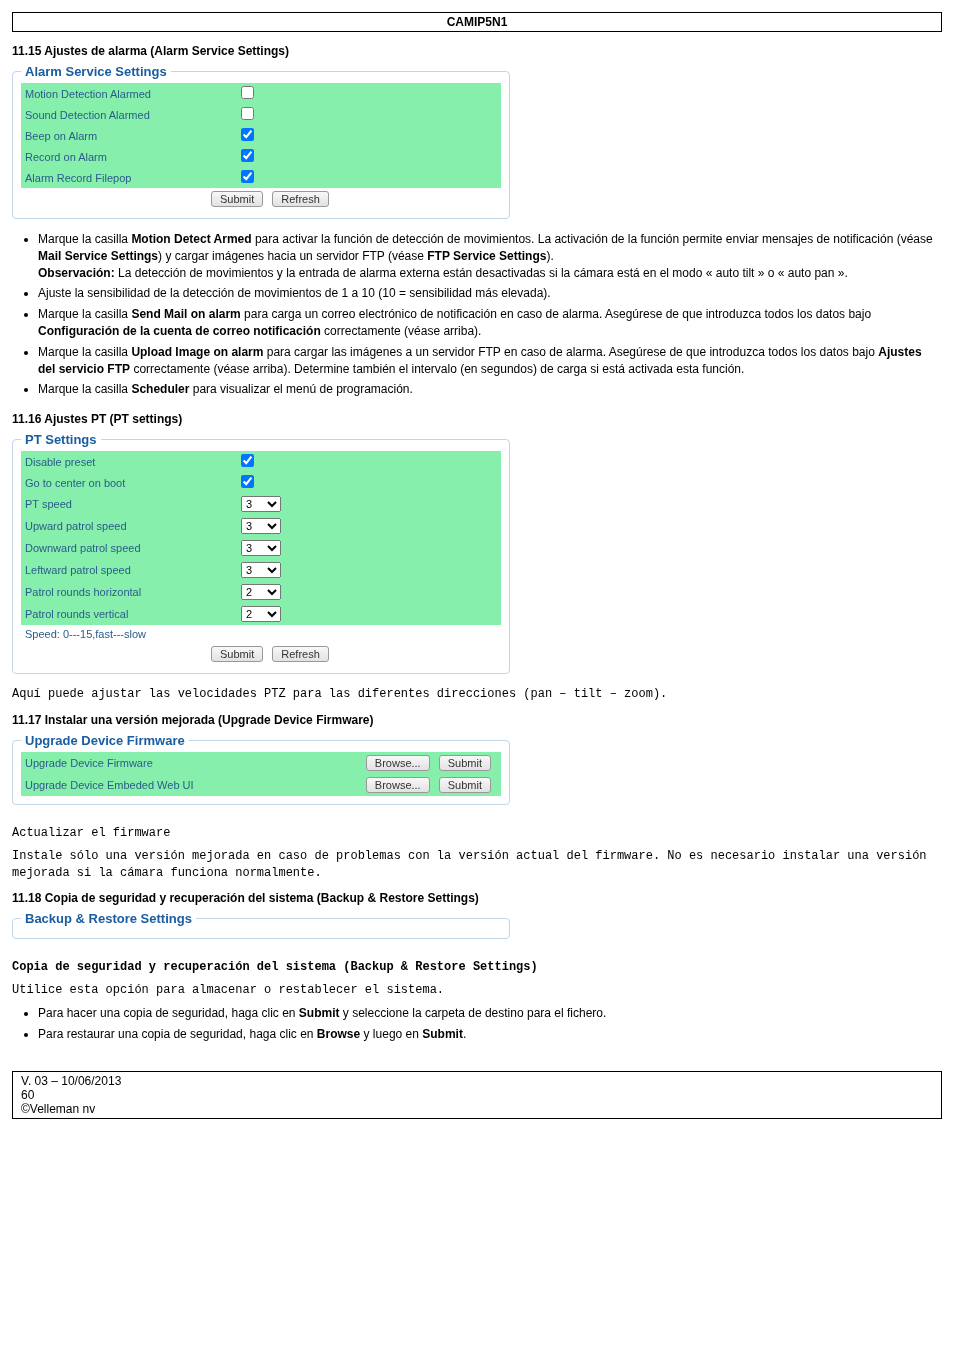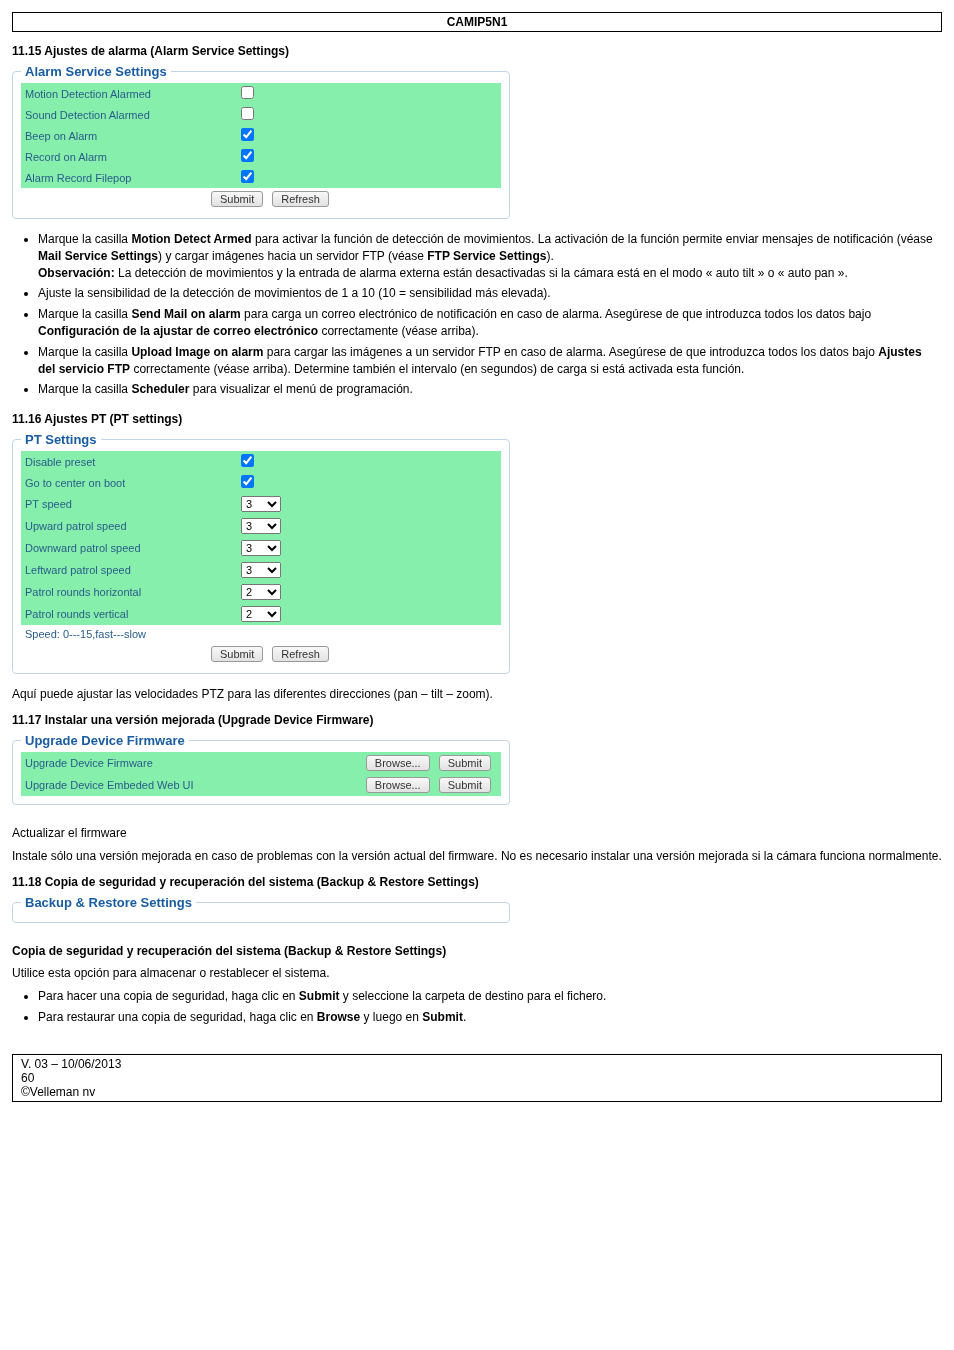--- a/index.html
+++ b/index.html
@@ -71,20 +71,21 @@
     margin: 6px 0 14px 10px;
     padding-left: 16px;
   }
   ul.bullets li {
     margin-bottom: 4px;
     line-height: 1.4;
   }
   p {
     margin: 6px 0;
     line-height: 1.4;
+    font-family: Liberation Mono, monospace;
   }
   .footer-box {
     border: 1px solid #000;
     padding: 2px 8px;
     margin-top: 28px;
     display: flex;
     justify-content: space-between;
     font-size: 12px;
     flex-direction: column;
   }
@@ -144,21 +145,21 @@
     </table>
 </fieldset>
 
 <ul class="bullets">
   <li>
     <span>Marque la casilla </span><b>Motion Detect Armed</b><span> para activar la función de detección de movimientos. La activación de la función permite enviar mensajes de notificación (véase </span><b>Mail Service Settings</b><span>) y cargar imágenes hacia un servidor FTP (véase </span><b>FTP Service Settings</b><span>).</span><br>
     <b>Observación:</b><span> La detección de movimientos y la entrada de alarma externa están desactivadas si la cámara está en el modo « auto tilt » o « auto pan ».</span>
   </li>
   <li>Ajuste la sensibilidad de la detección de movimientos de 1 a 10 (10 = sensibilidad más elevada).</li>
   <li>
-    <span>Marque la casilla </span><b>Send Mail on alarm</b><span> para carga un correo electrónico de notificación en caso de alarma. Asegúrese de que introduzca todos los datos bajo </span><b>Configuración de la ajustar de correo electrónico</b><span> correctamente (véase arriba).</span>
+    <span>Marque la casilla </span><b>Send Mail on alarm</b><span> para carga un correo electrónico de notificación en caso de alarma. Asegúrese de que introduzca todos los datos bajo </span><b>Configuración de la cuenta de correo notificación</b><span> correctamente (véase arriba).</span>
   </li>
   <li>
     <span>Marque la casilla </span><b>Upload Image on alarm</b><span> para cargar las imágenes a un servidor FTP en caso de alarma. Asegúrese de que introduzca todos los datos bajo </span><b>Ajustes del servicio FTP</b><span> correctamente (véase arriba). Determine también el intervalo (en segundos) de carga si está activada esta función.</span>
   </li>
   <li>
     <span>Marque la casilla </span><b>Scheduler</b><span> para visualizar el menú de programación.</span>
   </li>
 </ul>
 
 <h2>11.16 Ajustes PT (PT settings)</h2>

